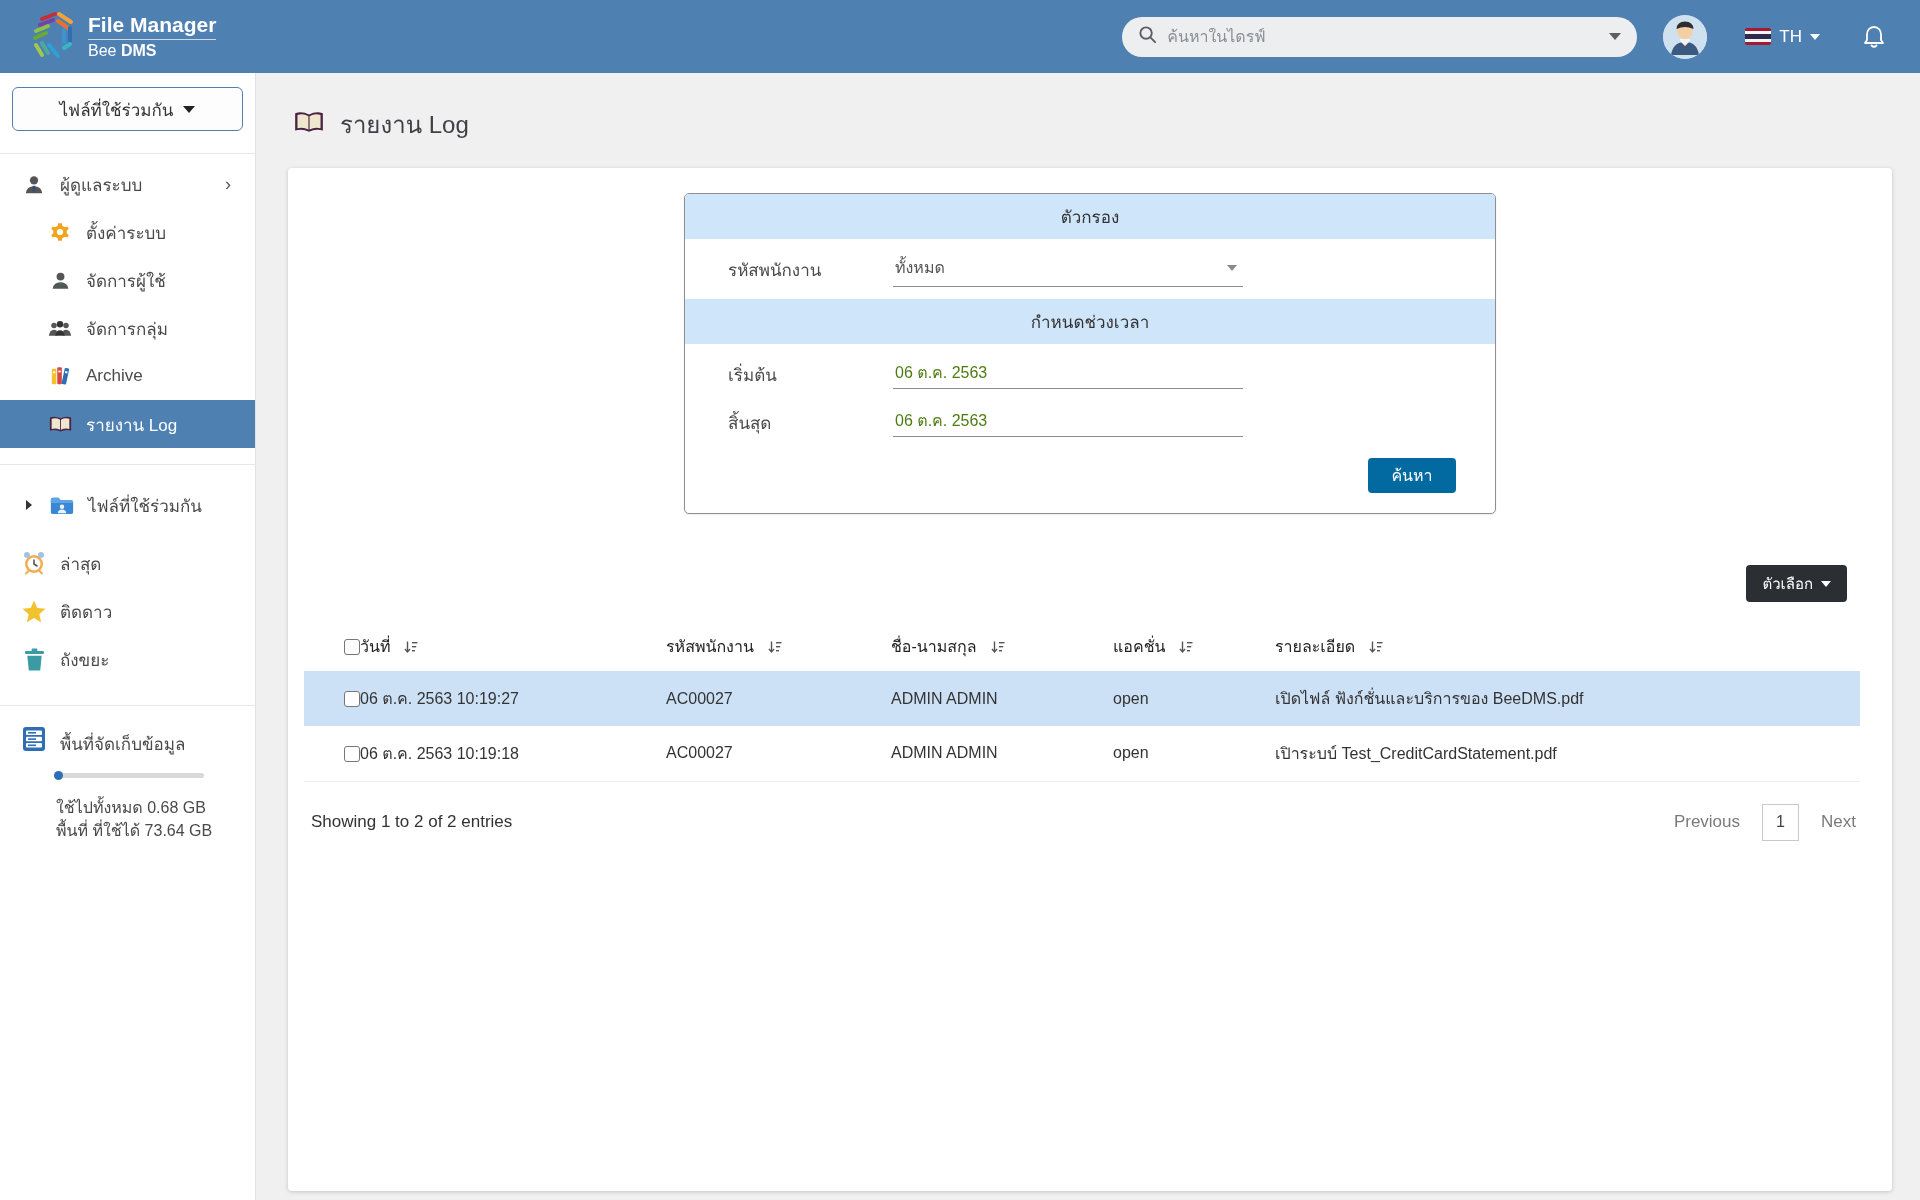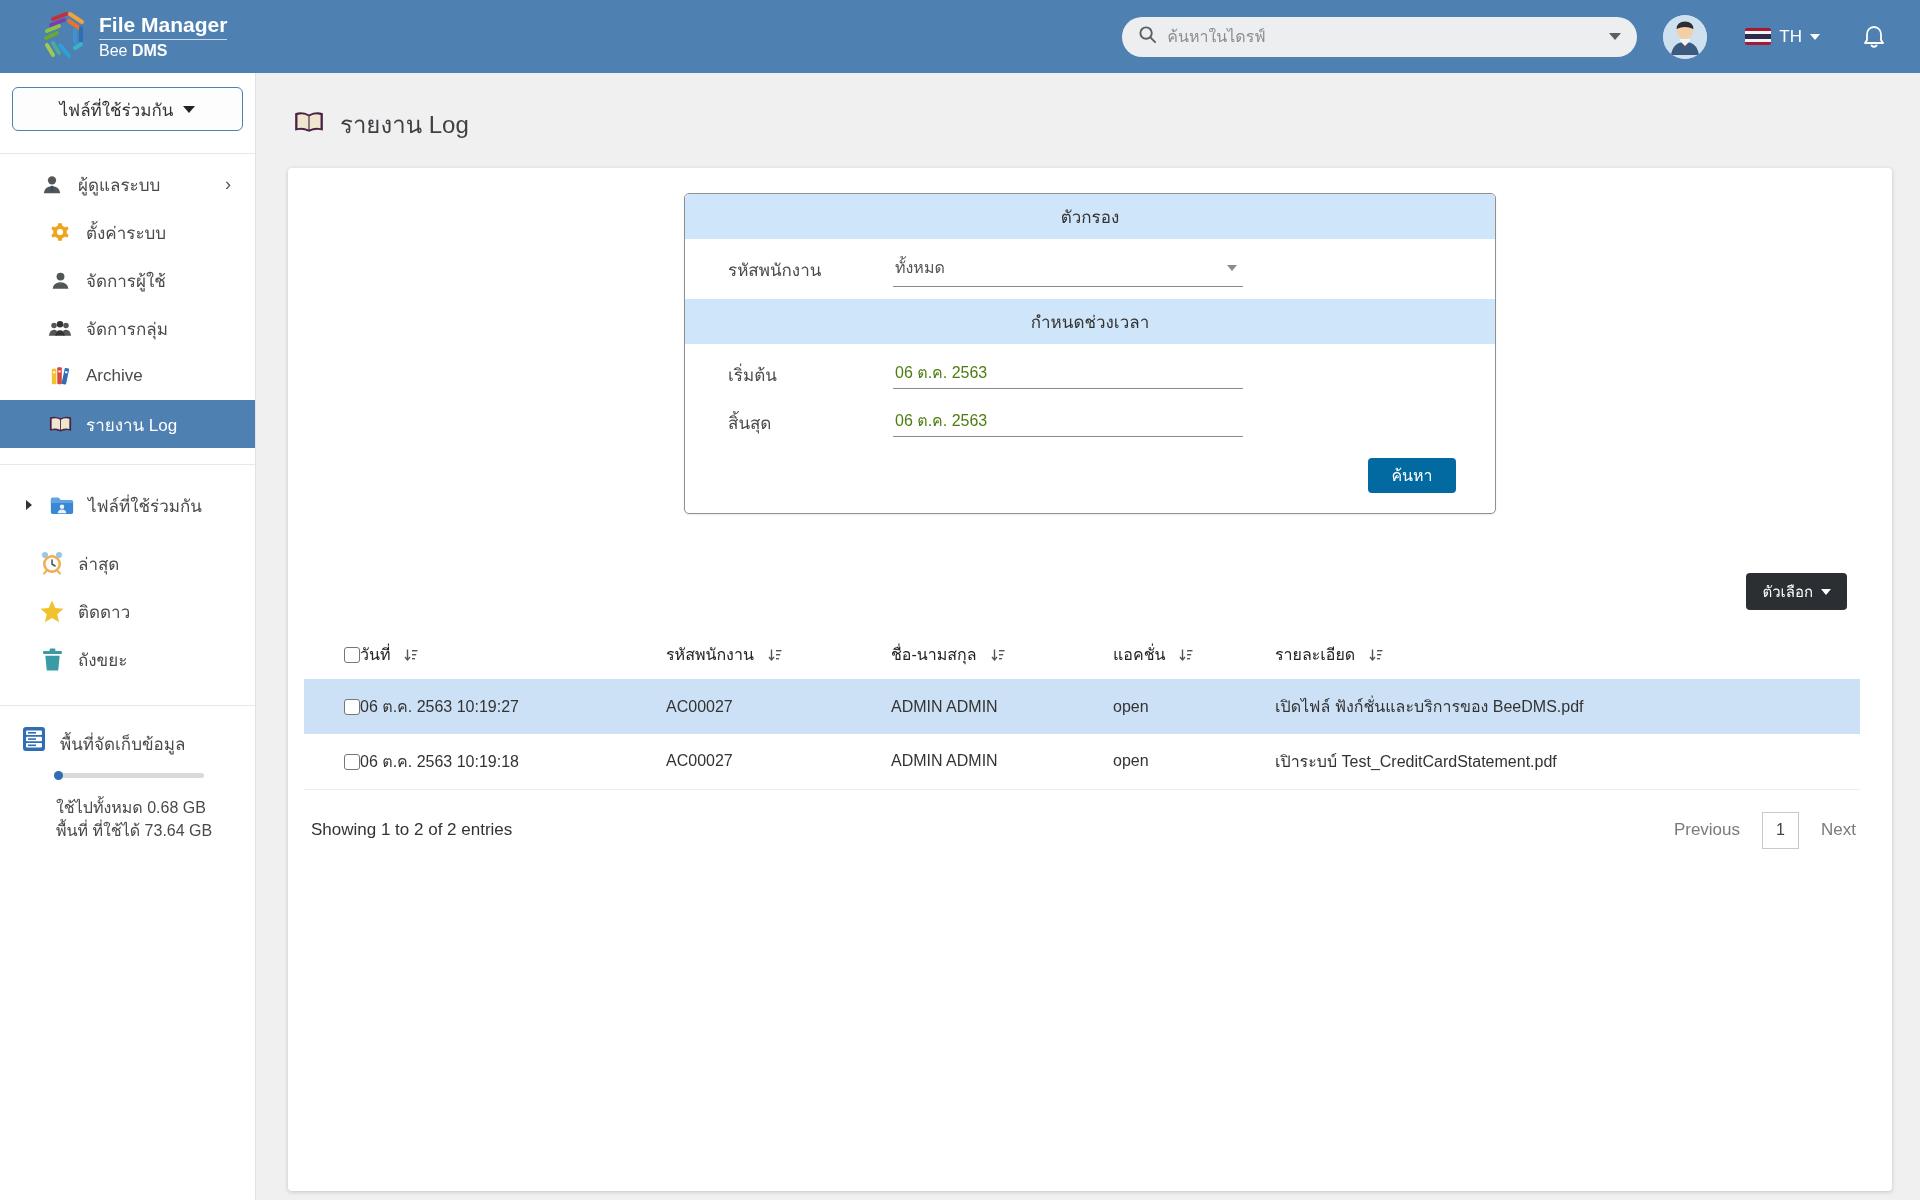--- a/index.html
+++ b/index.html
@@ -1,21 +1,21 @@
 <!DOCTYPE html>
 <html><head>
 <meta charset="utf-8">
 <style>
   * { margin:0; padding:0; box-sizing:border-box; }
   html,body { width:1920px; height:1200px; overflow:hidden;
     font-family:"Liberation Sans","DejaVu Sans",sans-serif; background:#f0f0f1; color:#444; }
 
   
   .topbar { height:73px; background:#4e80b2; display:flex; align-items:center; }
-  .brand { width:256px; display:flex; align-items:center; gap:10px; padding-left:39px; flex-shrink:0; }
+  .brand { width:256px; display:flex; align-items:center; gap:10px; padding-left:28px; flex-shrink:0; }
   .brand-text { color:#fff; line-height:1.1; }
   .brand-title { font-size:21px; font-weight:bold; border-bottom:1px solid rgba(255,255,255,.7); padding-bottom:3px; }
   .brand-sub { font-size:16px; margin-top:2px; }
   .brand-sub b { font-weight:bold; }
   .topbar-spacer { flex:1; }
   .searchbox { width:515px; height:40px; background:#eceef0; border-radius:20px;
     display:flex; align-items:center; padding:0 16px; gap:10px; }
   .searchbox input { flex:1; border:none; background:transparent; outline:none;
     font-size:16px; color:#555; font-family:inherit; }
   .searchbox input::placeholder { color:#8a8f94; }
@@ -37,21 +37,21 @@
   .sidebar { width:256px; background:#fff; border-right:1px solid #e2e2e2; flex-shrink:0;
     display:flex; flex-direction:column; }
   .main { flex:1; background:#f0f0f1; overflow:hidden; }
 
   
   .shared-btn { margin:14px 12px 16px 12px; height:44px; background:#fdfdfd;
     border:1.5px solid #4e80b2; border-radius:6px; display:flex; align-items:center; justify-content:center;
     gap:10px; font-size:17px; color:#333; cursor:pointer; }
   .btn-caret { width:0;height:0;border-left:6px solid transparent;border-right:6px solid transparent;border-top:7px solid #222; }
   .side-divider { border-top:1px solid #e8e8e8; margin:6px 0; }
-  .side-item { height:48px; display:flex; align-items:center; gap:14px; padding:0 24px 0 40px;
+  .side-item { height:48px; display:flex; align-items:center; gap:14px; padding:0 24px 0 22px;
     font-size:17px; color:#4a4a4a; cursor:pointer; }
   .side-item .icon { width:24px; display:flex; justify-content:center; flex-shrink:0; }
   .side-item.sub { padding-left:48px; }
   .side-item.active { background:#4e80b2; color:#fff; }
   .side-item .chev { margin-left:auto; color:#555; font-size:18px; }
   .side-item .pre-caret { width:0;height:0;border-top:5px solid transparent;border-bottom:5px solid transparent;
     border-left:6px solid #333; margin-right:4px; }
   .gap-sm { height:10px; } .gap-md { height:16px; }
 
   .storage { padding:14px 20px 0 22px; }
@@ -60,21 +60,21 @@
   .progress-fill { position:absolute; left:0; top:-2px; height:9px; min-width:9px; background:#2f6db5; border-radius:5px; }
   .storage-lines { margin:18px 0 0 34px; font-size:16px; color:#4a4a4a; line-height:1.45; }
 
   
   .page-head { display:flex; align-items:center; gap:16px; padding:32px 0 0 38px; }
   .page-title { font-size:24px; color:#3f3f46; }
   .card { margin:24px 28px 0 32px; background:#fff; border-radius:4px;
     box-shadow:0 1px 4px rgba(0,0,0,.18); height:1023px; position:relative; }
 
   
-  .filterbox { width:812px; margin:16px auto; position:relative; top:25px;
+  .filterbox { width:812px; margin:8px auto; position:relative; top:25px;
     border:1px solid #8f8f8f; border-radius:5px; background:#fff; overflow:hidden;
     box-shadow:0 1px 2px rgba(0,0,0,.08); }
   .filter-section-head { background:#cfe5fa; text-align:center; font-size:17px; color:#333; padding:9px 0; }
   .filter-row { display:flex; align-items:center; padding:0 0 0 43px; height:60px; }
   .filter-row.compact { height:48px; }
   .filter-label { width:165px; font-size:17px; color:#4a4a4a; }
   .select-field { width:350px; border-bottom:1px solid #8a8a8a; display:flex; align-items:center;
     justify-content:space-between; padding:4px 6px 6px 2px; cursor:pointer; }
   .select-value { font-size:16px; color:#555; }
   .select-caret { width:0;height:0;border-left:5px solid transparent;border-right:5px solid transparent;border-top:6px solid #8a8a8a; }

